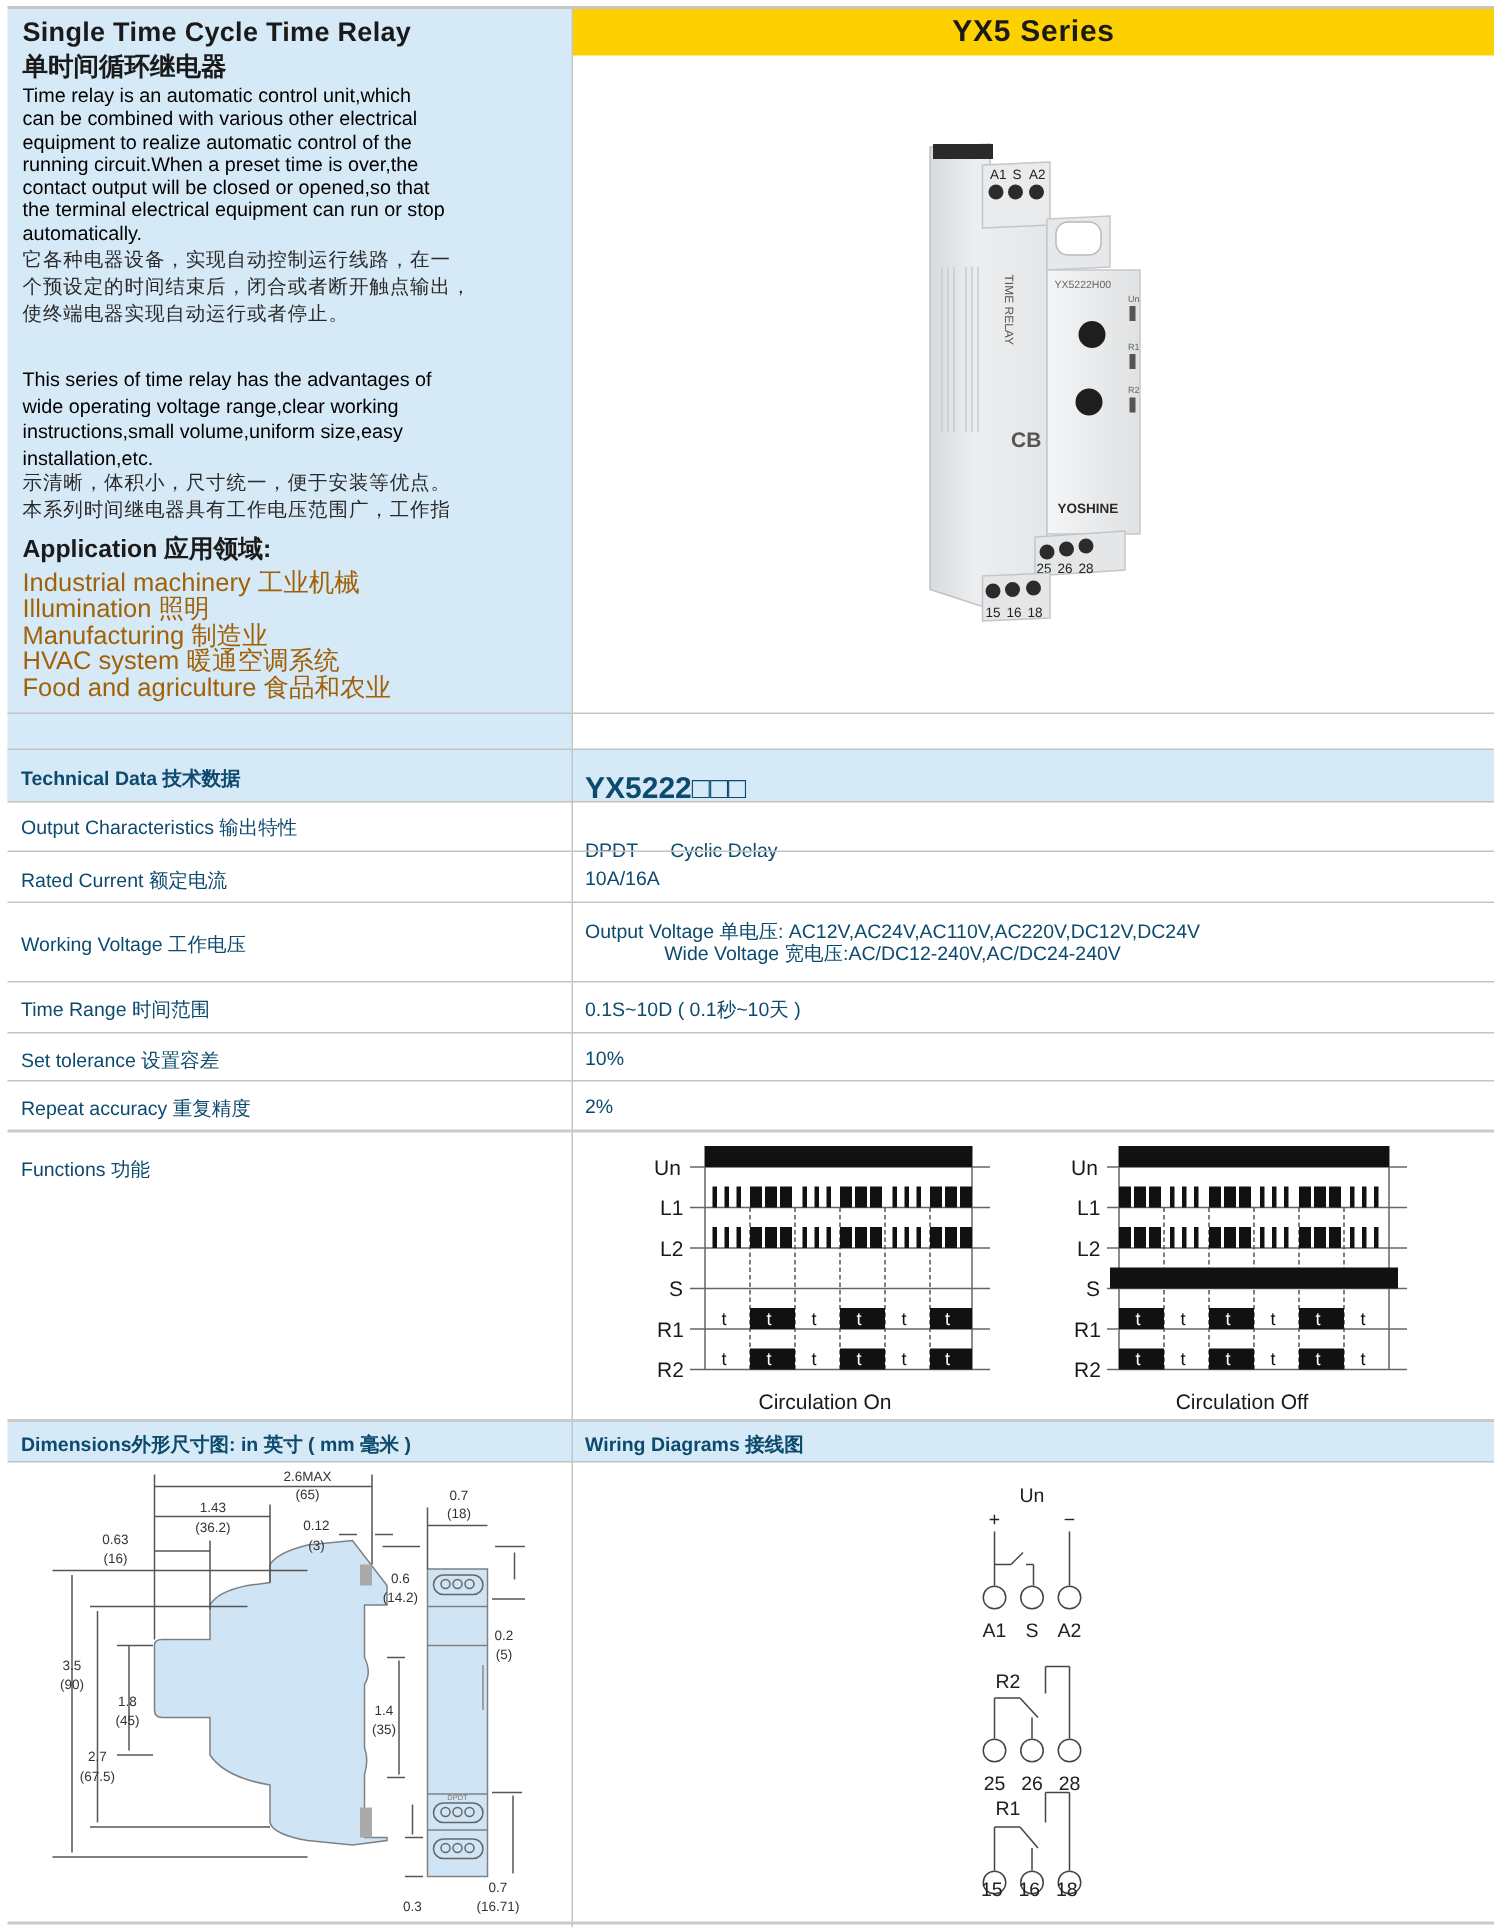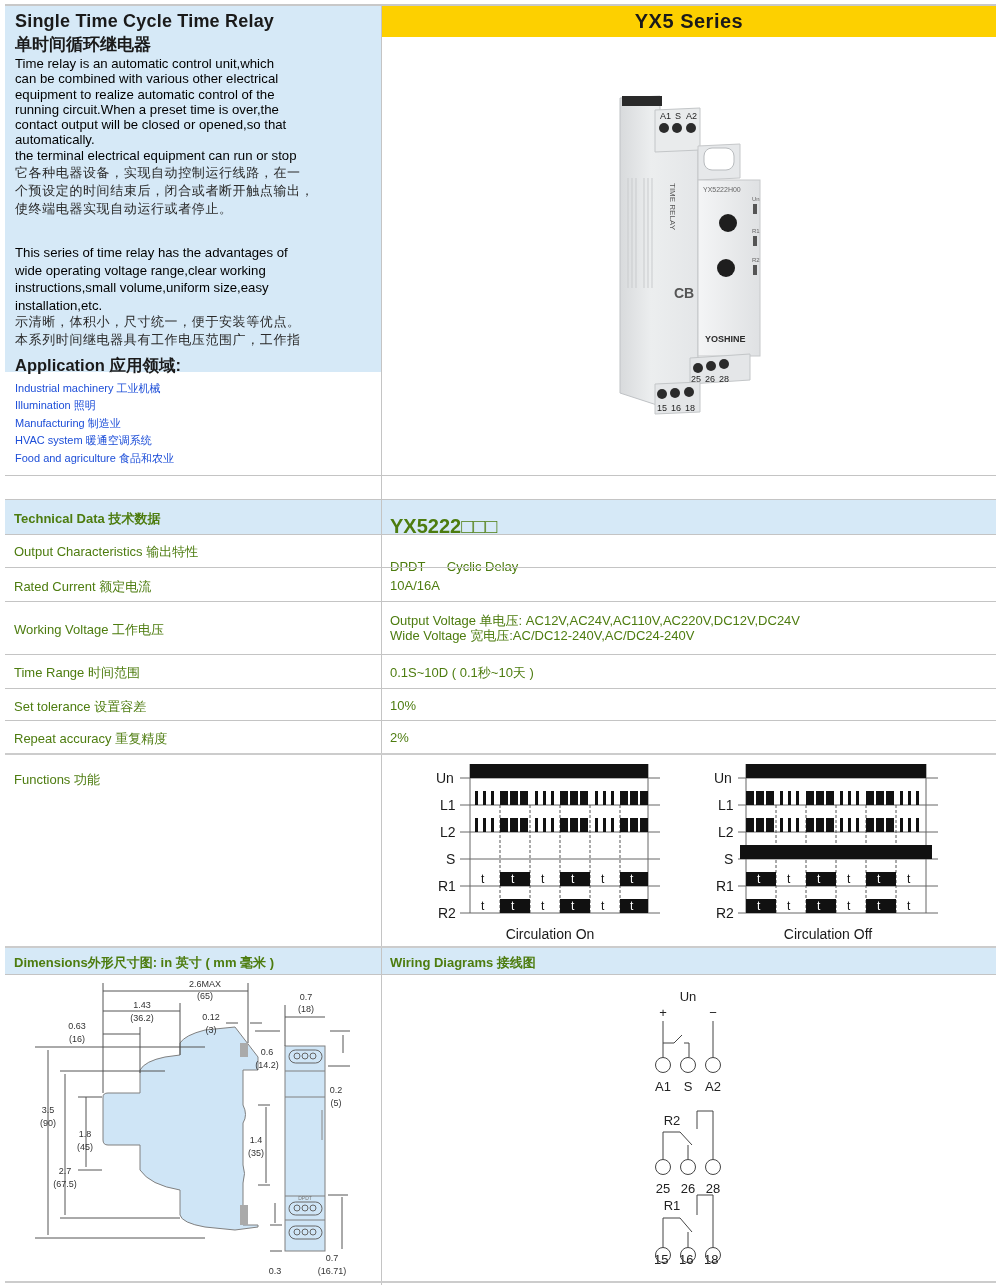--- a/index.html
+++ b/index.html
@@ -1,54 +1,54 @@
 <!DOCTYPE html>
 <html><head>
 <meta charset="utf-8">
 <style>
   html, body { margin:0; padding:0; background:#ffffff; }
   body { width:1000px; height:1285px; position:relative; overflow:hidden;
          font-family:"Liberation Sans","DejaVu Sans",sans-serif; color:#222; }
   .abs { position:absolute; }
   .topline { left:5px; top:4px; width:991px; height:2px; background:#c8c8c8; }
-  .intro { left:5px; top:6px; width:376px; height:366px; background:#d6e9f7; }
+  .intro { left:5px; top:6px; width:376px; height:529px; background:#d6e9f7; }
   .intro .title { position:absolute; left:10px; top:5px; font-size:18px; font-weight:bold; color:#1a1a1a; letter-spacing:0.2px; }
   .intro .title-cn { position:absolute; left:10px; top:27px; font-size:17px; font-weight:bold; color:#1a1a1a; }
   .intro .p { position:absolute; left:10px; width:365px; font-size:13.2px; line-height:15.3px; color:#000000; }
   .intro .pcn { position:absolute; left:10px; width:360px; font-size:13px; line-height:18px; color:#2a2a2a; letter-spacing:0.6px; }
   .intro .apphead { position:absolute; left:10px; top:349px; font-size:16.5px; font-weight:bold; color:#1a1a1a; }
-  .intro .applist { position:absolute; left:10px; top:374px; font-size:11px; line-height:17.4px; color:#1d4ed8; }
+  .intro .applist { position:absolute; left:10px; top:374px; font-size:17px; line-height:17.4px; color:#a16207; }
   .vline { left:381px; width:1px; background:#c4c4c4; }
   .series { left:382px; top:6px; width:614px; height:31px; background:#fdd000; text-align:center;
             font-size:20px; font-weight:bold; line-height:31px; color:#1a1a1a; letter-spacing:0.5px; }
   .hline { height:1px; background:#c4c4c4; }
   .thead { left:5px; top:500px; width:991px; height:34px; background:#d6e9f7; }
-  .cell { position:absolute; font-size:13px; color:#4d7c0f; }
+  .cell { position:absolute; font-size:13px; color:#0c4a6e;text-align:center; }
   .rowlbl { left:14px; }
   .rowval { left:390px; }
   .b { font-weight:bold; }
   .dimhead { left:5px; top:948px; width:991px; height:26px; background:#d6e9f7; }
   svg text { font-family:"Liberation Sans","DejaVu Sans",sans-serif; }
 </style>
 </head>
 <body>
 
 <div class="abs topline"></div>
 
 <div class="abs intro">
   <div class="title">Single Time Cycle Time Relay</div>
   <div class="title-cn">单时间循环继电器</div>
   <div class="p" style="top:50px">
     <div>Time relay is an automatic control unit,which</div>
     <div>can be combined with various other electrical</div>
     <div>equipment to realize automatic control of the</div>
     <div>running circuit.When a preset time is over,the</div>
     <div>contact output will be closed or opened,so that</div>
+    <div>the terminal electrical equipment can run or stop</div>
     <div>automatically.</div>
-    <div>the terminal electrical equipment can run or stop</div>
   </div>
   <div class="pcn" style="top:158px">
     <div>它各种电器设备，实现自动控制运行线路，在一</div>
     <div>个预设定的时间结束后，闭合或者断开触点输出，</div>
     <div>使终端电器实现自动运行或者停止。</div>
   </div>
   <div class="p" style="top:238px;line-height:17.6px">
     <div>This series of time relay has the advantages of</div>
     <div>wide operating voltage range,clear working</div>
     <div>instructions,small volume,uniform size,easy</div>

